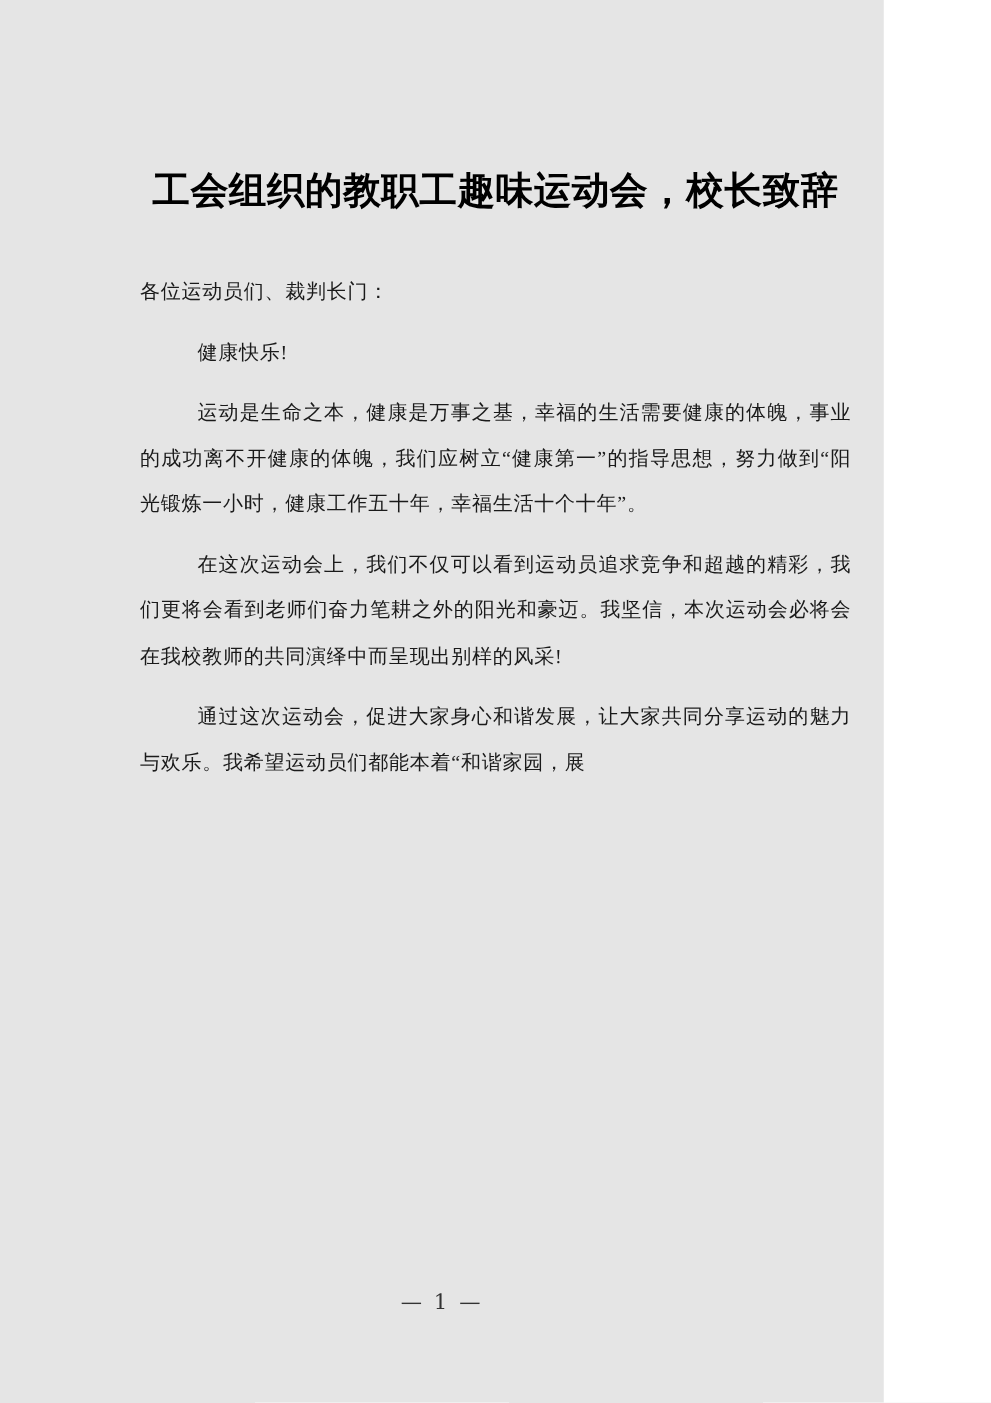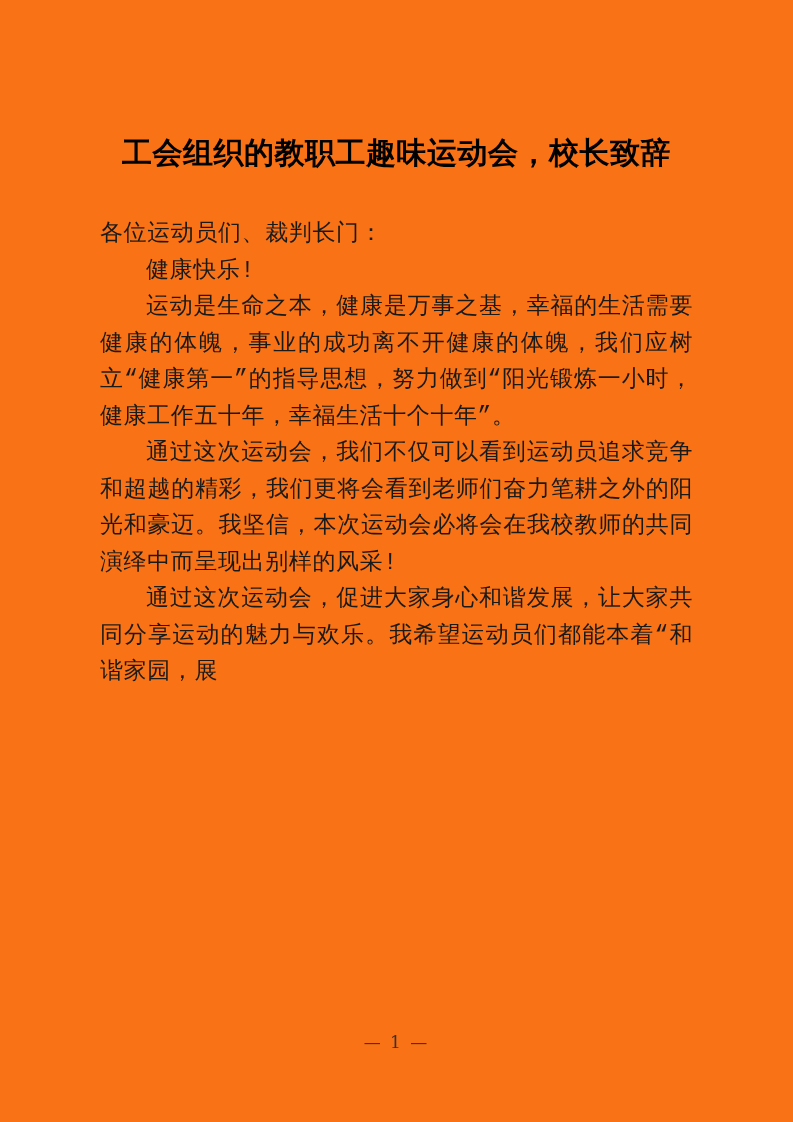--- a/index.html
+++ b/index.html
@@ -9,24 +9,24 @@
   }
   body {
     width: 793px;
     height: 1122px;
     overflow: hidden;
     font-family: "DejaVu Serif", "Liberation Serif", serif;
     color: #000000;
   }
   .page {
     position: relative;
-    width: 793px;
+    width: 707px;
     height: 1122px;
     box-sizing: border-box;
-    background: #f97316;
+    background: #e5e5e5;
   }
   .doc-body {
     position: absolute;
     left: 100px;
     top: 132px;
     width: 593px;
   }
   .doc-title {
     text-align: center;
     font-family: "DejaVu Sans", "Liberation Sans", sans-serif;
@@ -44,26 +44,26 @@
   .title-line-1 {
     text-align: center;
   }
   .title-line-2 {
     text-align: center;
   }
   .body-text {
     margin-top: 42px;
   }
   .para {
-    font-family: Liberation Mono, monospace;
-    font-size: 23px;
+    font-family: Liberation Serif, serif;
+    font-size: 16px;
     line-height: 36.5px;
     text-align: justify;
     text-justify: inter-ideograph;
-    margin: 0;
+    margin: 12px;
     color: #1a1a1a;
     letter-spacing: 0.6px;
     word-break: break-all;
   }
   .para.indent {
     text-indent: 46px;
   }
   .para.salutation {
     text-indent: 0;
   }
@@ -87,21 +87,21 @@
   <div class="doc-body">
 
     <h1 class="doc-title">
       <span class="title-line title-line-1">工会组织的教职工趣味运动会，校长致辞</span>
     </h1>
 
     <div class="body-text">
       <p class="para salutation">各位运动员们、裁判长门：</p>
       <p class="para indent">健康快乐!</p>
       <p class="para indent">运动是生命之本，健康是万事之基，幸福的生活需要健康的体魄，事业的成功离不开健康的体魄，我们应树立“健康第一”的指导思想，努力做到“阳光锻炼一小时，健康工作五十年，幸福生活十个十年”。</p>
-      <p class="para indent">通过这次运动会，我们不仅可以看到运动员追求竞争和超越的精彩，我们更将会看到老师们奋力笔耕之外的阳光和豪迈。我坚信，本次运动会必将会在我校教师的共同演绎中而呈现出别样的风采!</p>
+      <p class="para indent">在这次运动会上，我们不仅可以看到运动员追求竞争和超越的精彩，我们更将会看到老师们奋力笔耕之外的阳光和豪迈。我坚信，本次运动会必将会在我校教师的共同演绎中而呈现出别样的风采!</p>
       <p class="para indent">通过这次运动会，促进大家身心和谐发展，让大家共同分享运动的魅力与欢乐。我希望运动员们都能本着“和谐家园，展</p>
     </div>
 
   </div>
 
   <div class="page-number">— 1 —</div>
 
 </div>
 
 </body></html>

